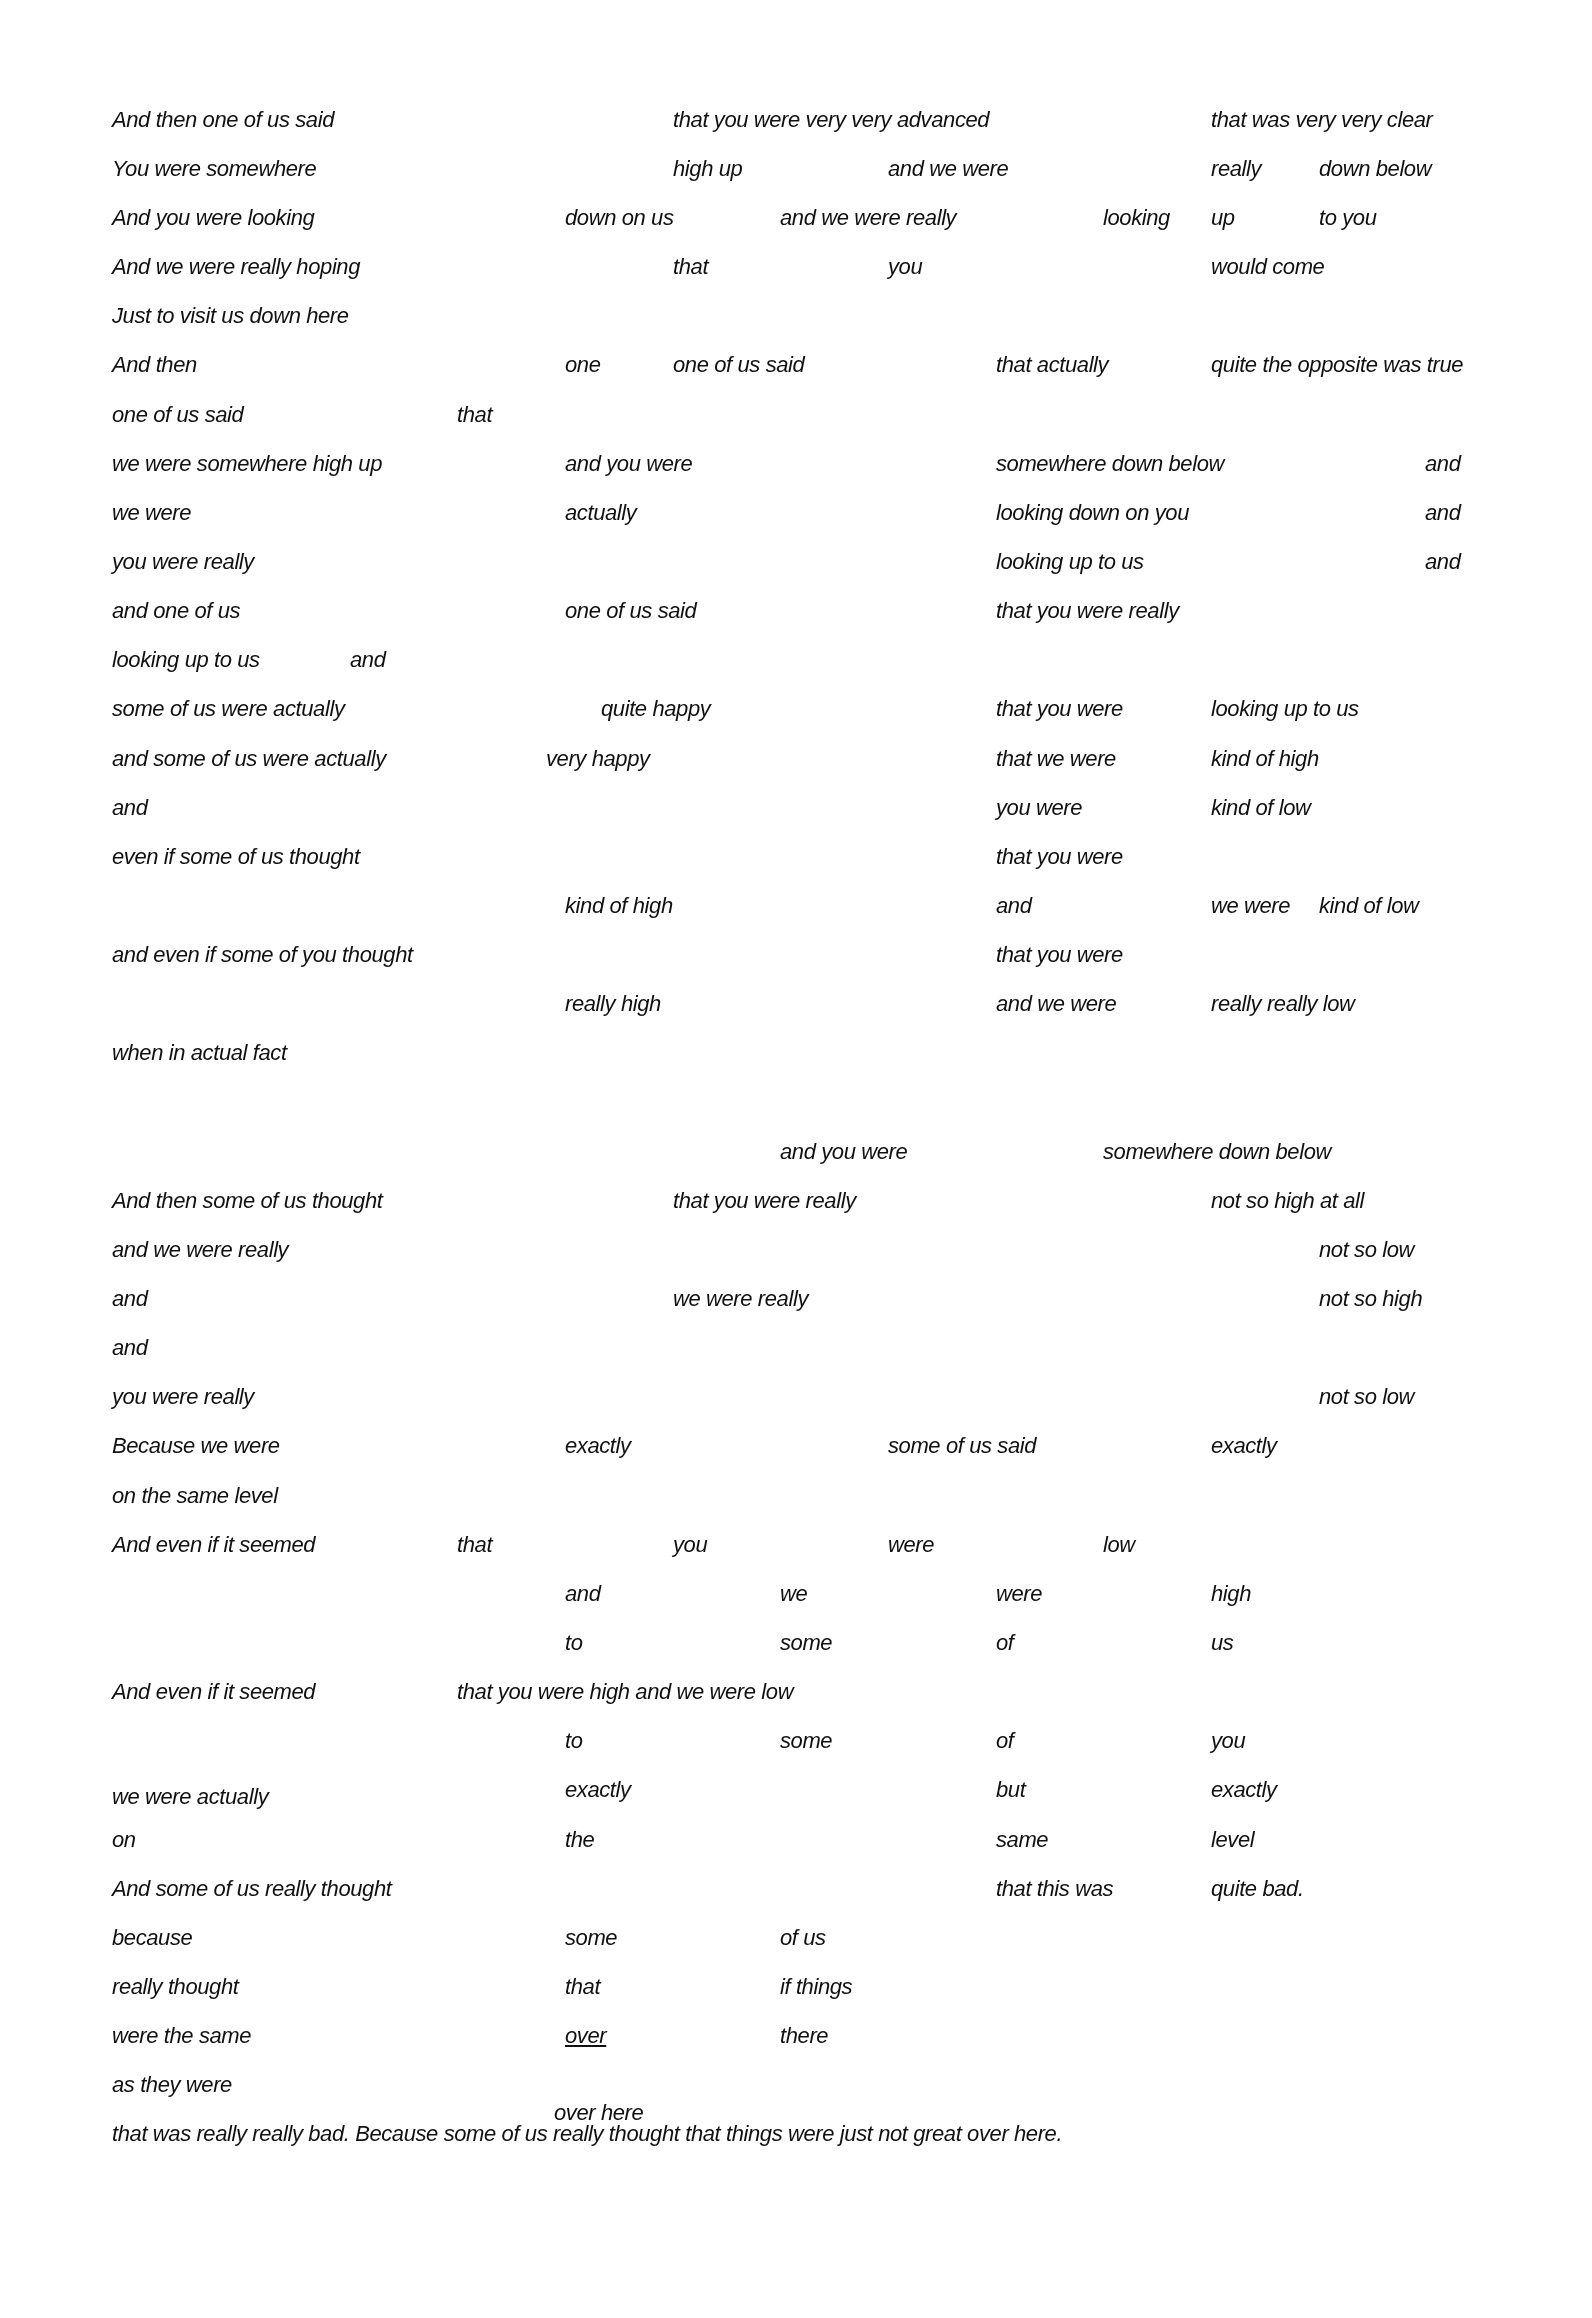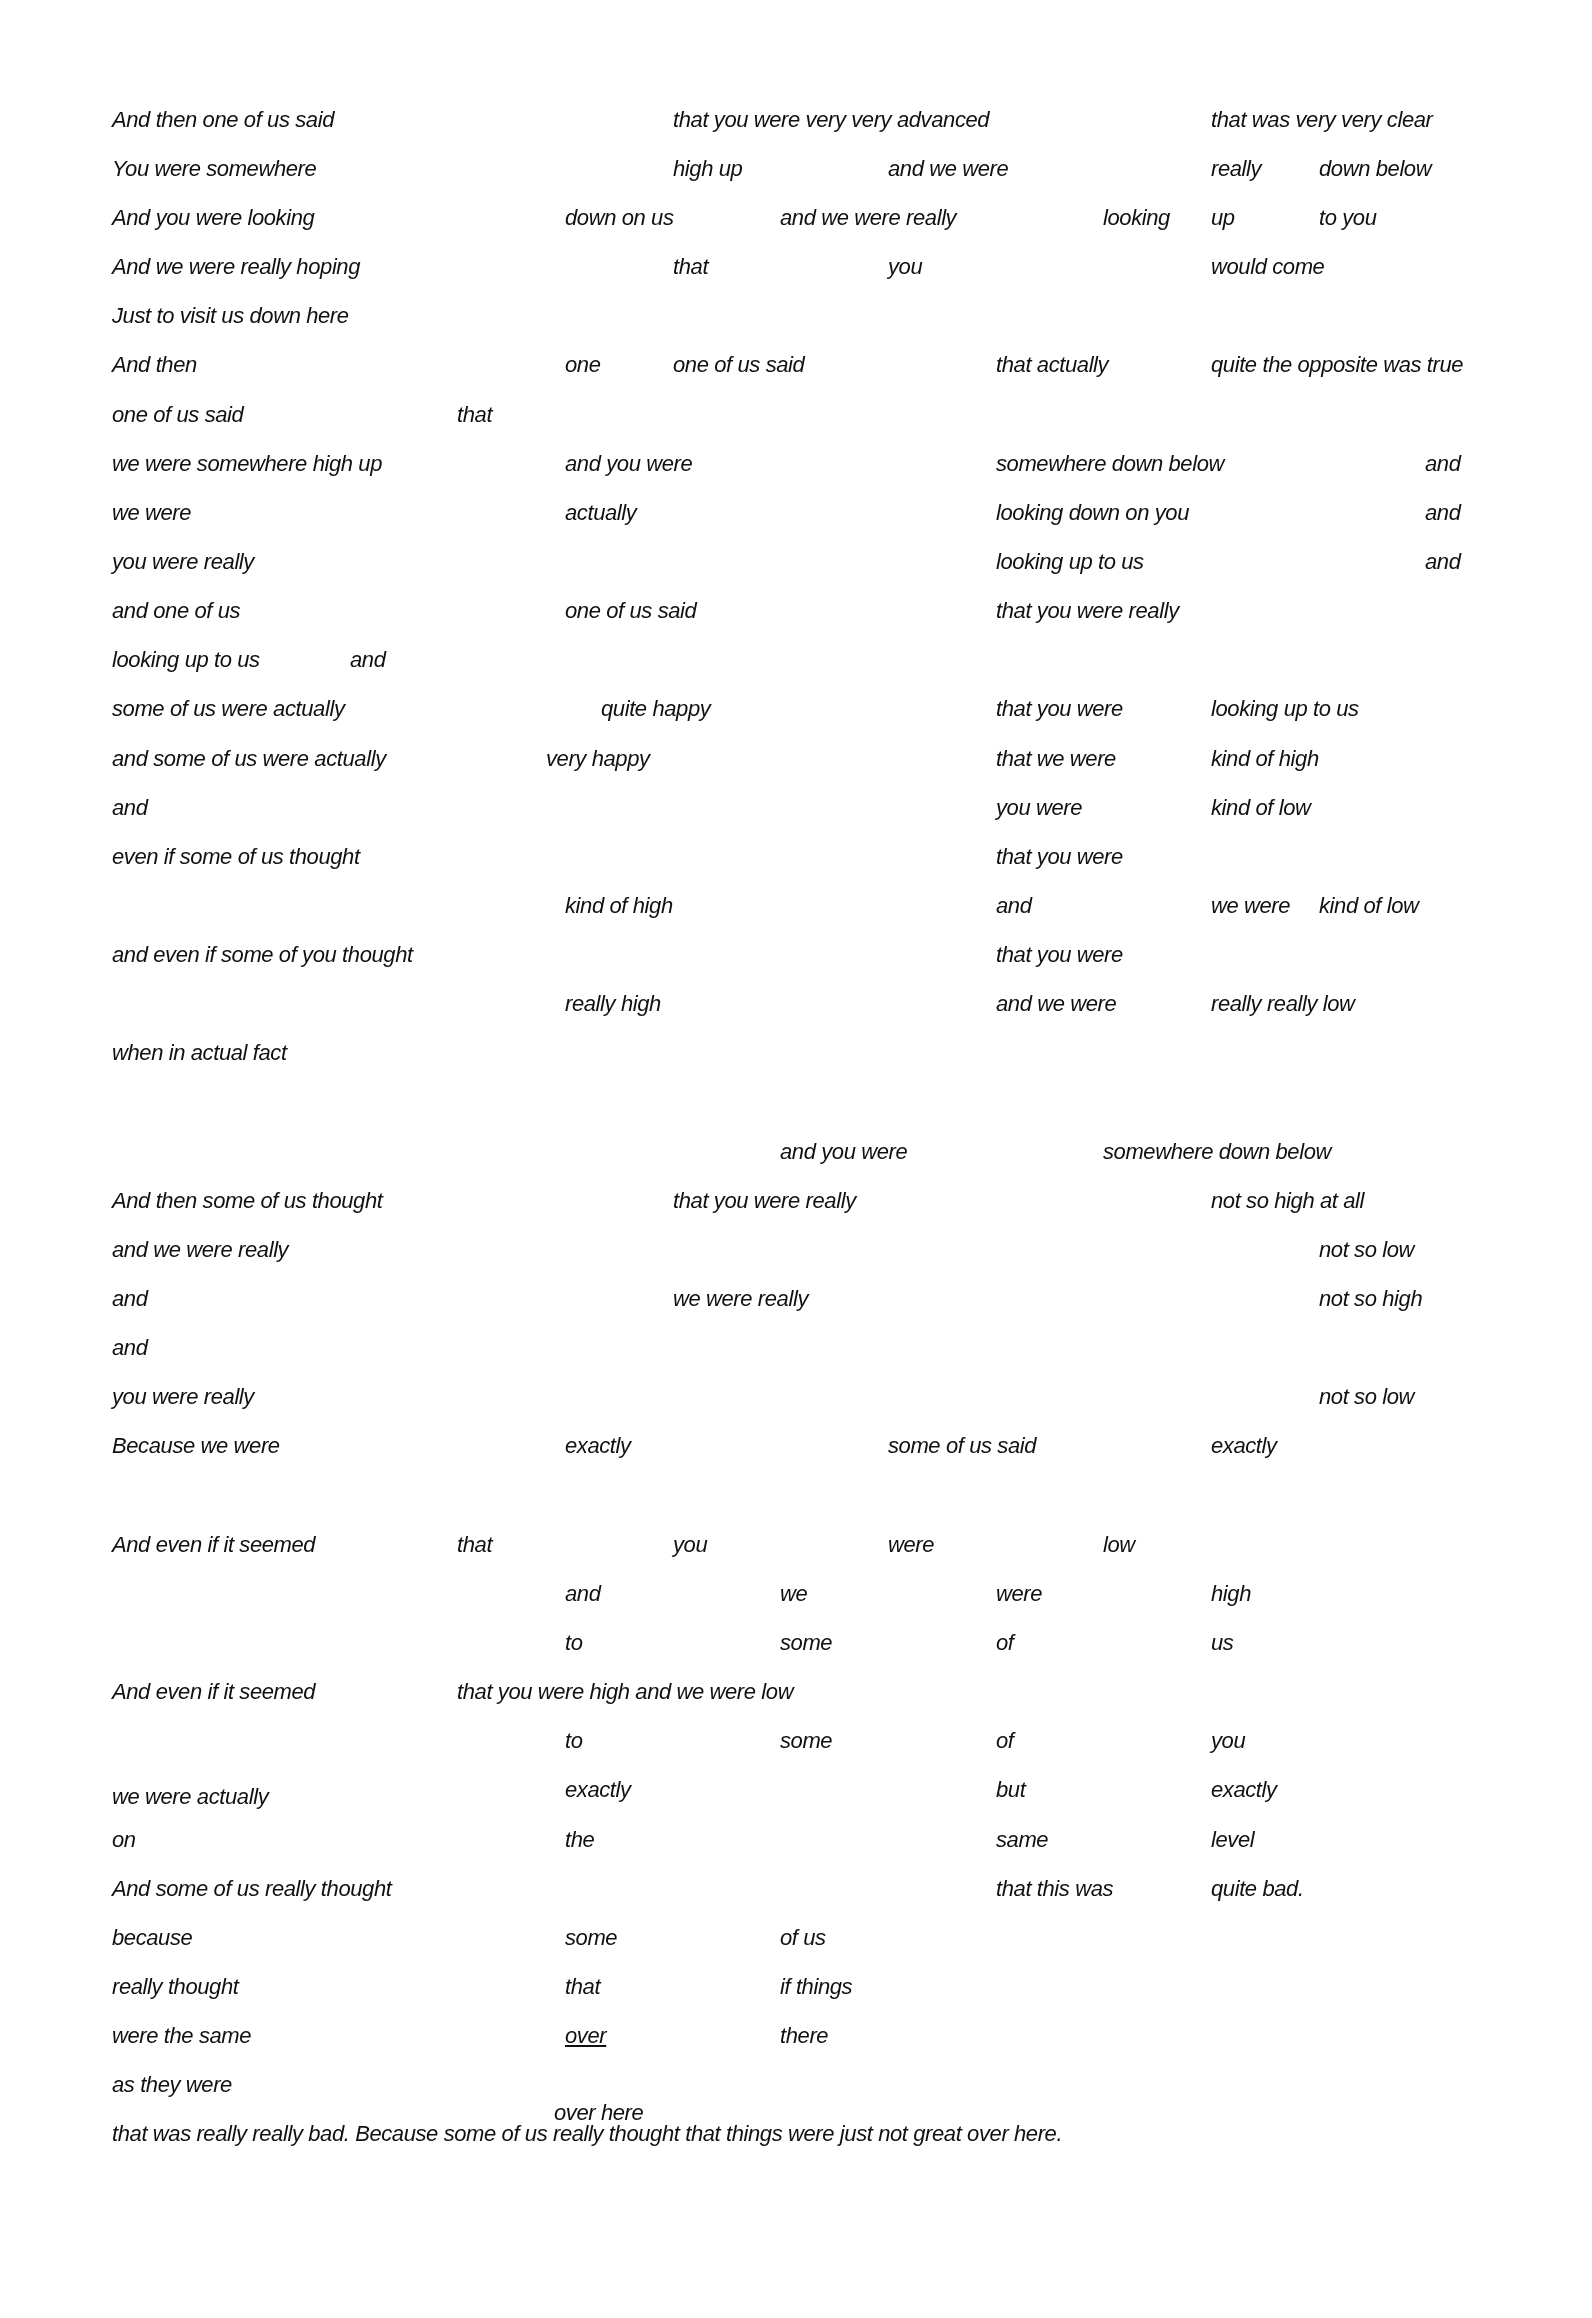--- a/index.html
+++ b/index.html
@@ -146,20 +146,23 @@
     <div class="row" style="top: 1382px;">
       <span class="cell" style="left: 112px;">you were really</span>
       <span class="cell" style="left: 1319px;">not so low</span>
     </div>
     <div class="row" style="top: 1431px;">
       <span class="cell" style="left: 112px;">Because we were</span>
       <span class="cell" style="left: 565px;">exactly</span>
       <span class="cell" style="left: 888px;">some of us said</span>
       <span class="cell" style="left: 1211px;">exactly</span>
     </div>
+    <div class="row" style="top: 1481px;">
+      <span class="cell" style="left: 112px;">on the same level</span>
+    </div>
     <div class="row" style="top: 1530px;">
       <span class="cell" style="left: 112px;">And even if it seemed</span>
       <span class="cell" style="left: 457px;">that</span>
       <span class="cell" style="left: 673px;">you</span>
       <span class="cell" style="left: 888px;">were</span>
       <span class="cell" style="left: 1103px;">low</span>
     </div>
     <div class="row" style="top: 1579px;">
       <span class="cell" style="left: 565px;">and</span>
       <span class="cell" style="left: 780px;">we</span>

